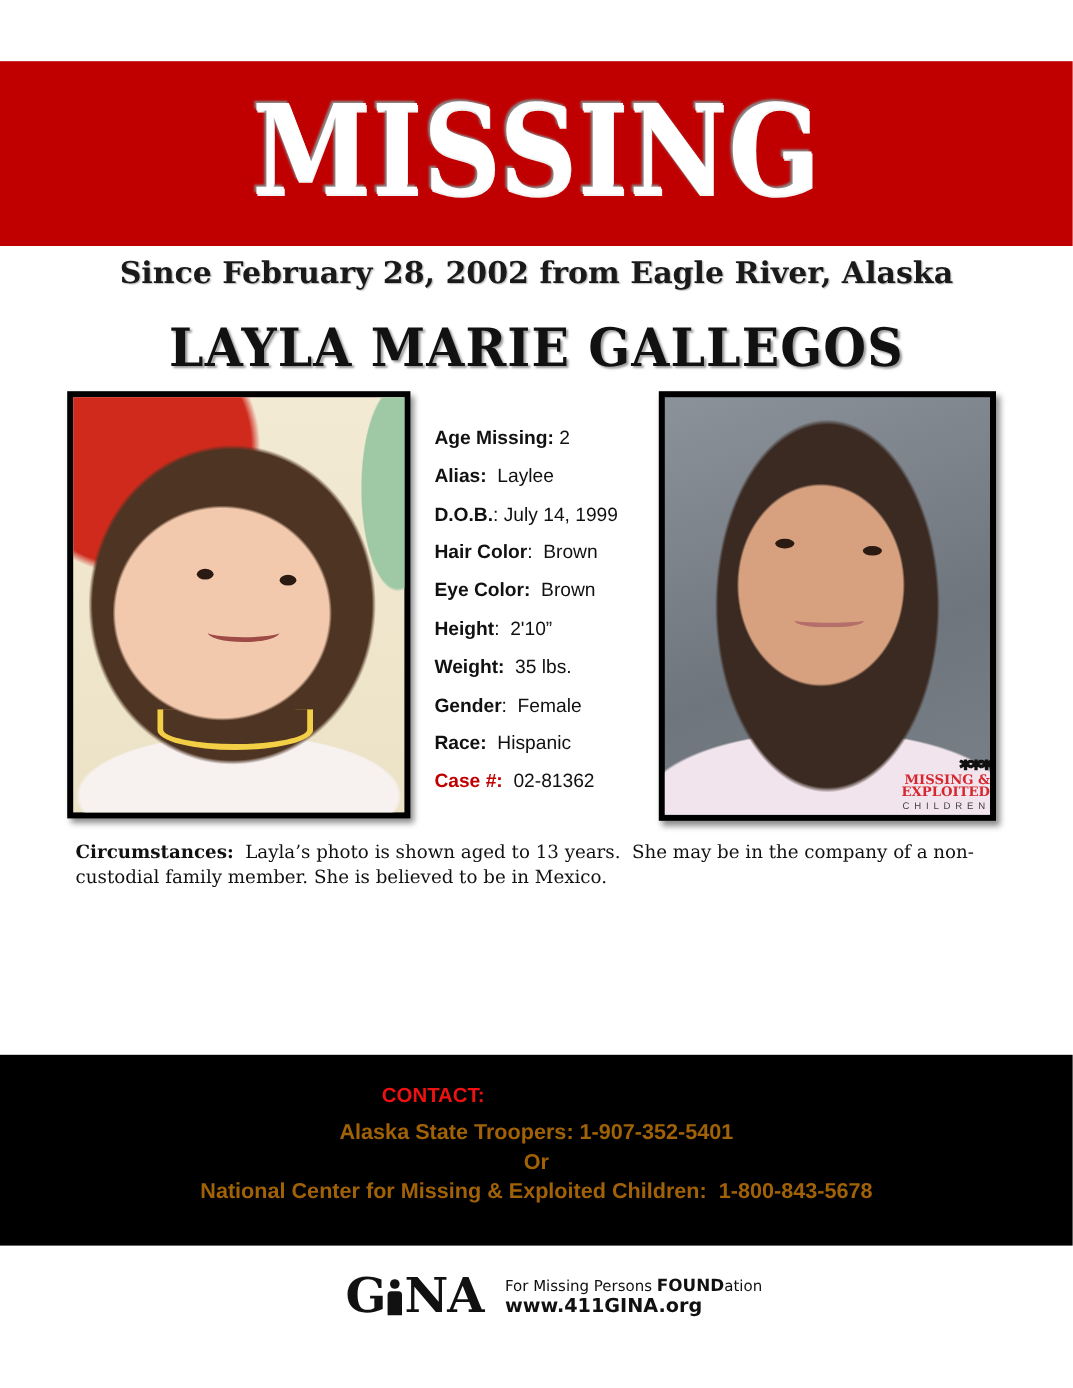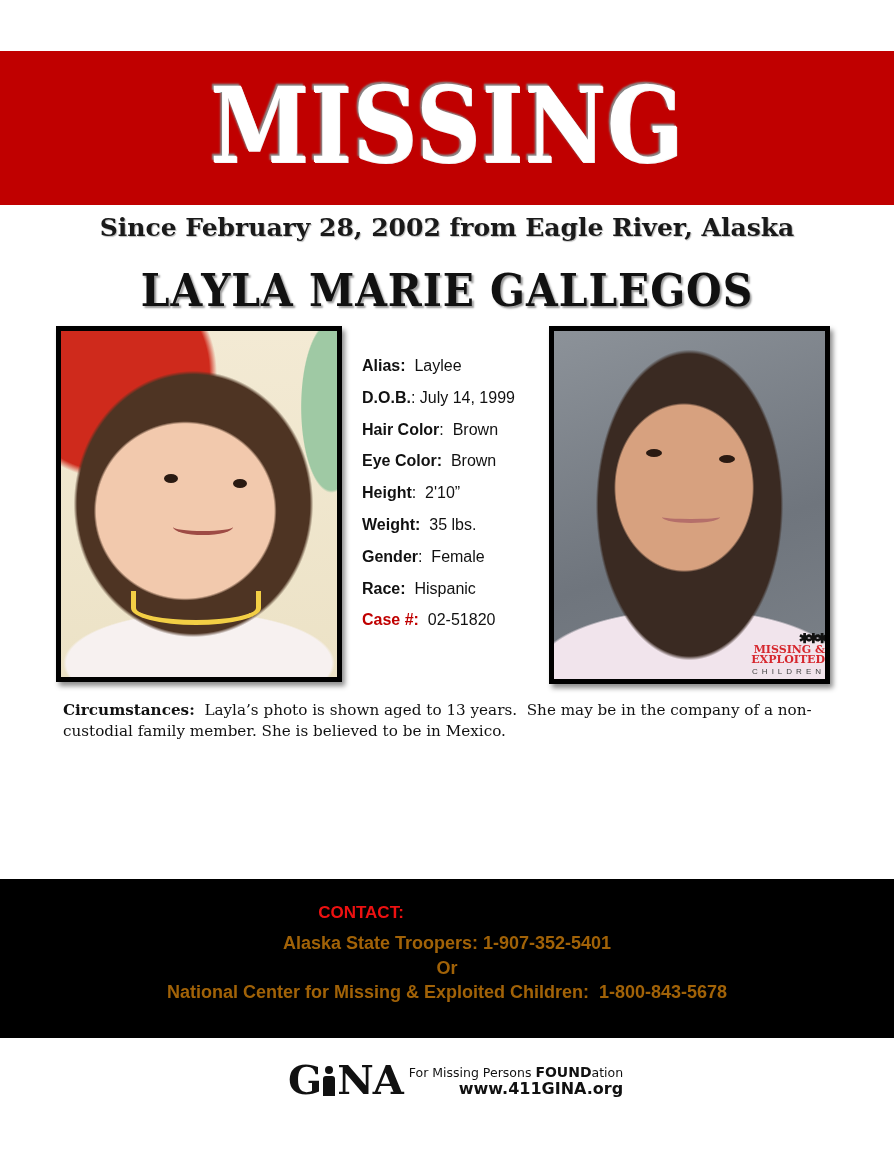--- a/index.html
+++ b/index.html
@@ -102,21 +102,21 @@
     position: absolute; left: 288px; top: 1055px; height: 50px; width: 340px;
     display: flex; align-items: center;
   }
   .logo-mark {
     font-family: "DejaVu Serif", serif; font-weight: bold; font-size: 40px; line-height: 44px;
     color: #111; letter-spacing: -1px; display: flex; align-items: flex-end;
   }
   .logo-i { display: inline-block; position: relative; width: 14px; height: 30px; margin: 0 1px 6px 1px; }
   .logo-i .head { position: absolute; left: 3px; top: 0; width: 8px; height: 8px; border-radius: 50%; background: #111; }
   .logo-i .body { position: absolute; left: 1px; top: 10px; width: 12px; height: 20px; background: #111; border-radius: 3px 3px 0 0; }
-  .logo-text { margin-left: 6px; text-align: right; font-family: "DejaVu Sans", sans-serif; color: #111; }
+  .logo-text { margin-left: 18px; text-align: left; font-family: "DejaVu Sans", sans-serif; color: #111; }
   .logo-text .t1 { font-size: 12.5px; line-height: 16px; white-space: nowrap; }
   .logo-text .t1 b { font-weight: bold; font-size: 14px; }
   .logo-text .t2 { font-size: 16px; line-height: 16px; font-weight: bold; }
 </style>
 </head>
 <body>
 
 <div class="banner"></div>
 <div class="banner-title">MISSING</div>
 
@@ -126,29 +126,30 @@
 <div class="photo-frame left">
   <div class="photo child">
     <span class="eye" style="left:103px; top:143px;"></span>
     <span class="eye" style="left:172px; top:148px;"></span>
     <span class="smile" style="left:112px; top:188px; width:60px; height:16px;"></span>
     <span class="collar" style="left:70px; top:260px; width:130px; height:34px;"></span>
   </div>
 </div>
 
 <div class="facts">
+  <div class="fact"><span class="lbl">Age Missing:</span><span style="white-space:pre"> 2</span></div>
   <div class="fact"><span class="lbl">Alias:</span><span style="white-space:pre">  Laylee</span></div>
   <div class="fact"><span class="lbl">D.O.B.</span><span style="white-space:pre">: July 14, 1999</span></div>
   <div class="fact"><span class="lbl">Hair Color</span><span style="white-space:pre">:  Brown</span></div>
   <div class="fact"><span class="lbl">Eye Color:</span><span style="white-space:pre">  Brown</span></div>
   <div class="fact"><span class="lbl">Height</span><span style="white-space:pre">:  2'10”</span></div>
   <div class="fact"><span class="lbl">Weight:</span><span style="white-space:pre">  35 lbs.</span></div>
   <div class="fact"><span class="lbl">Gender</span><span style="white-space:pre">:  Female</span></div>
   <div class="fact"><span class="lbl">Race:</span><span style="white-space:pre">  Hispanic</span></div>
-  <div class="fact case"><span class="lbl">Case #:</span><span style="white-space:pre">  02-51820</span></div>
+  <div class="fact case"><span class="lbl">Case #:</span><span style="white-space:pre">  02-81362</span></div>
 </div>
 
 <div class="photo-frame right">
   <div class="photo teen">
     <span class="eye" style="left:92px; top:118px; width:16px; height:8px;"></span>
     <span class="eye" style="left:165px; top:124px; width:16px; height:8px;"></span>
     <span class="smile" style="left:108px; top:180px; width:58px; height:12px; border-bottom-color:#b56f6a;"></span>
     <div class="ncmec-mark">
       <span class="ncmec-figures">✱✱✱</span>
       <span>MISSING &amp;</span><br>

